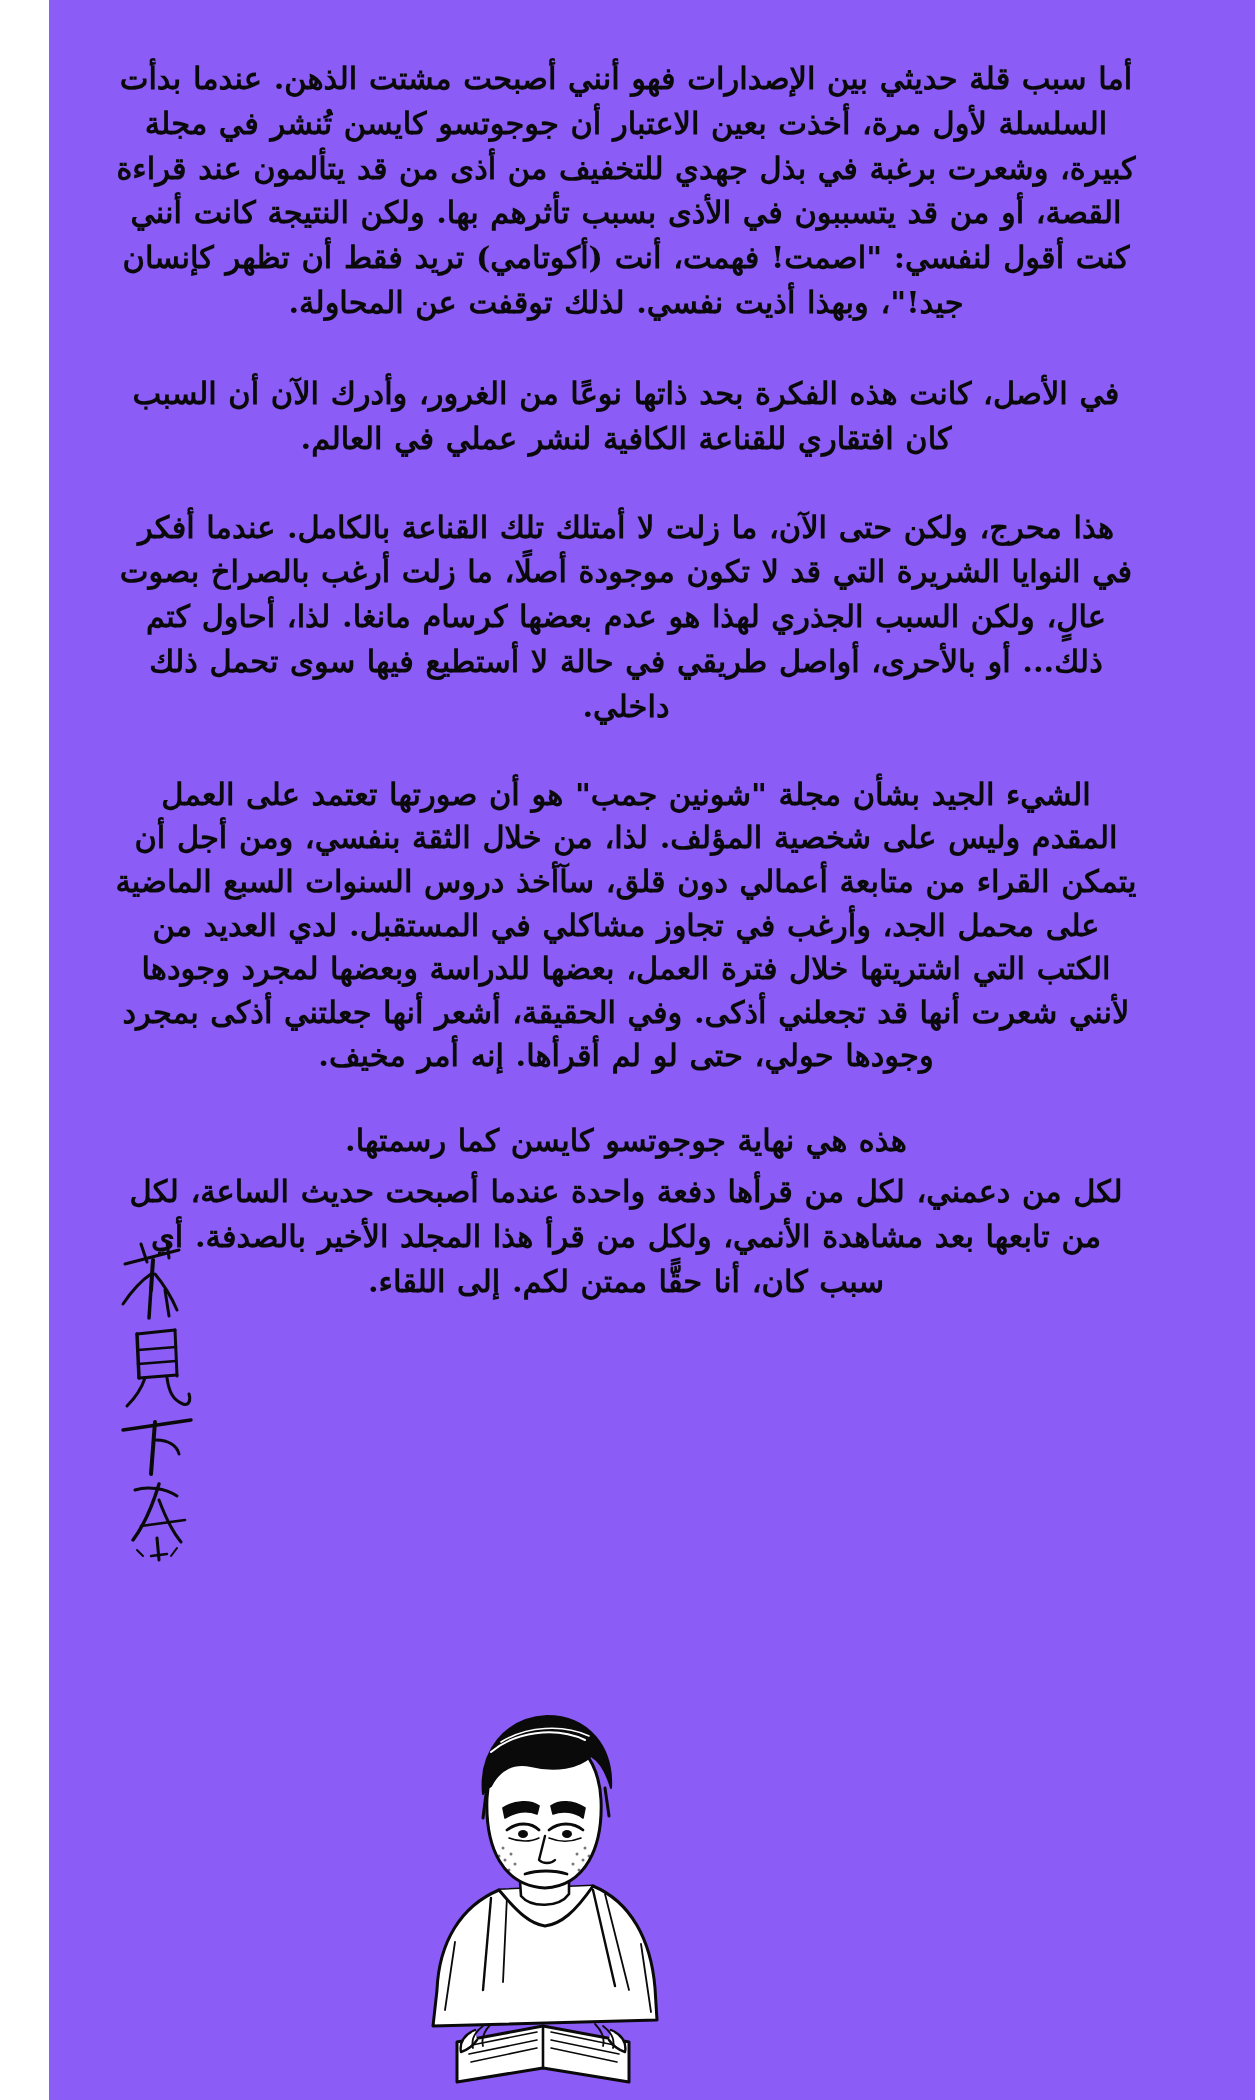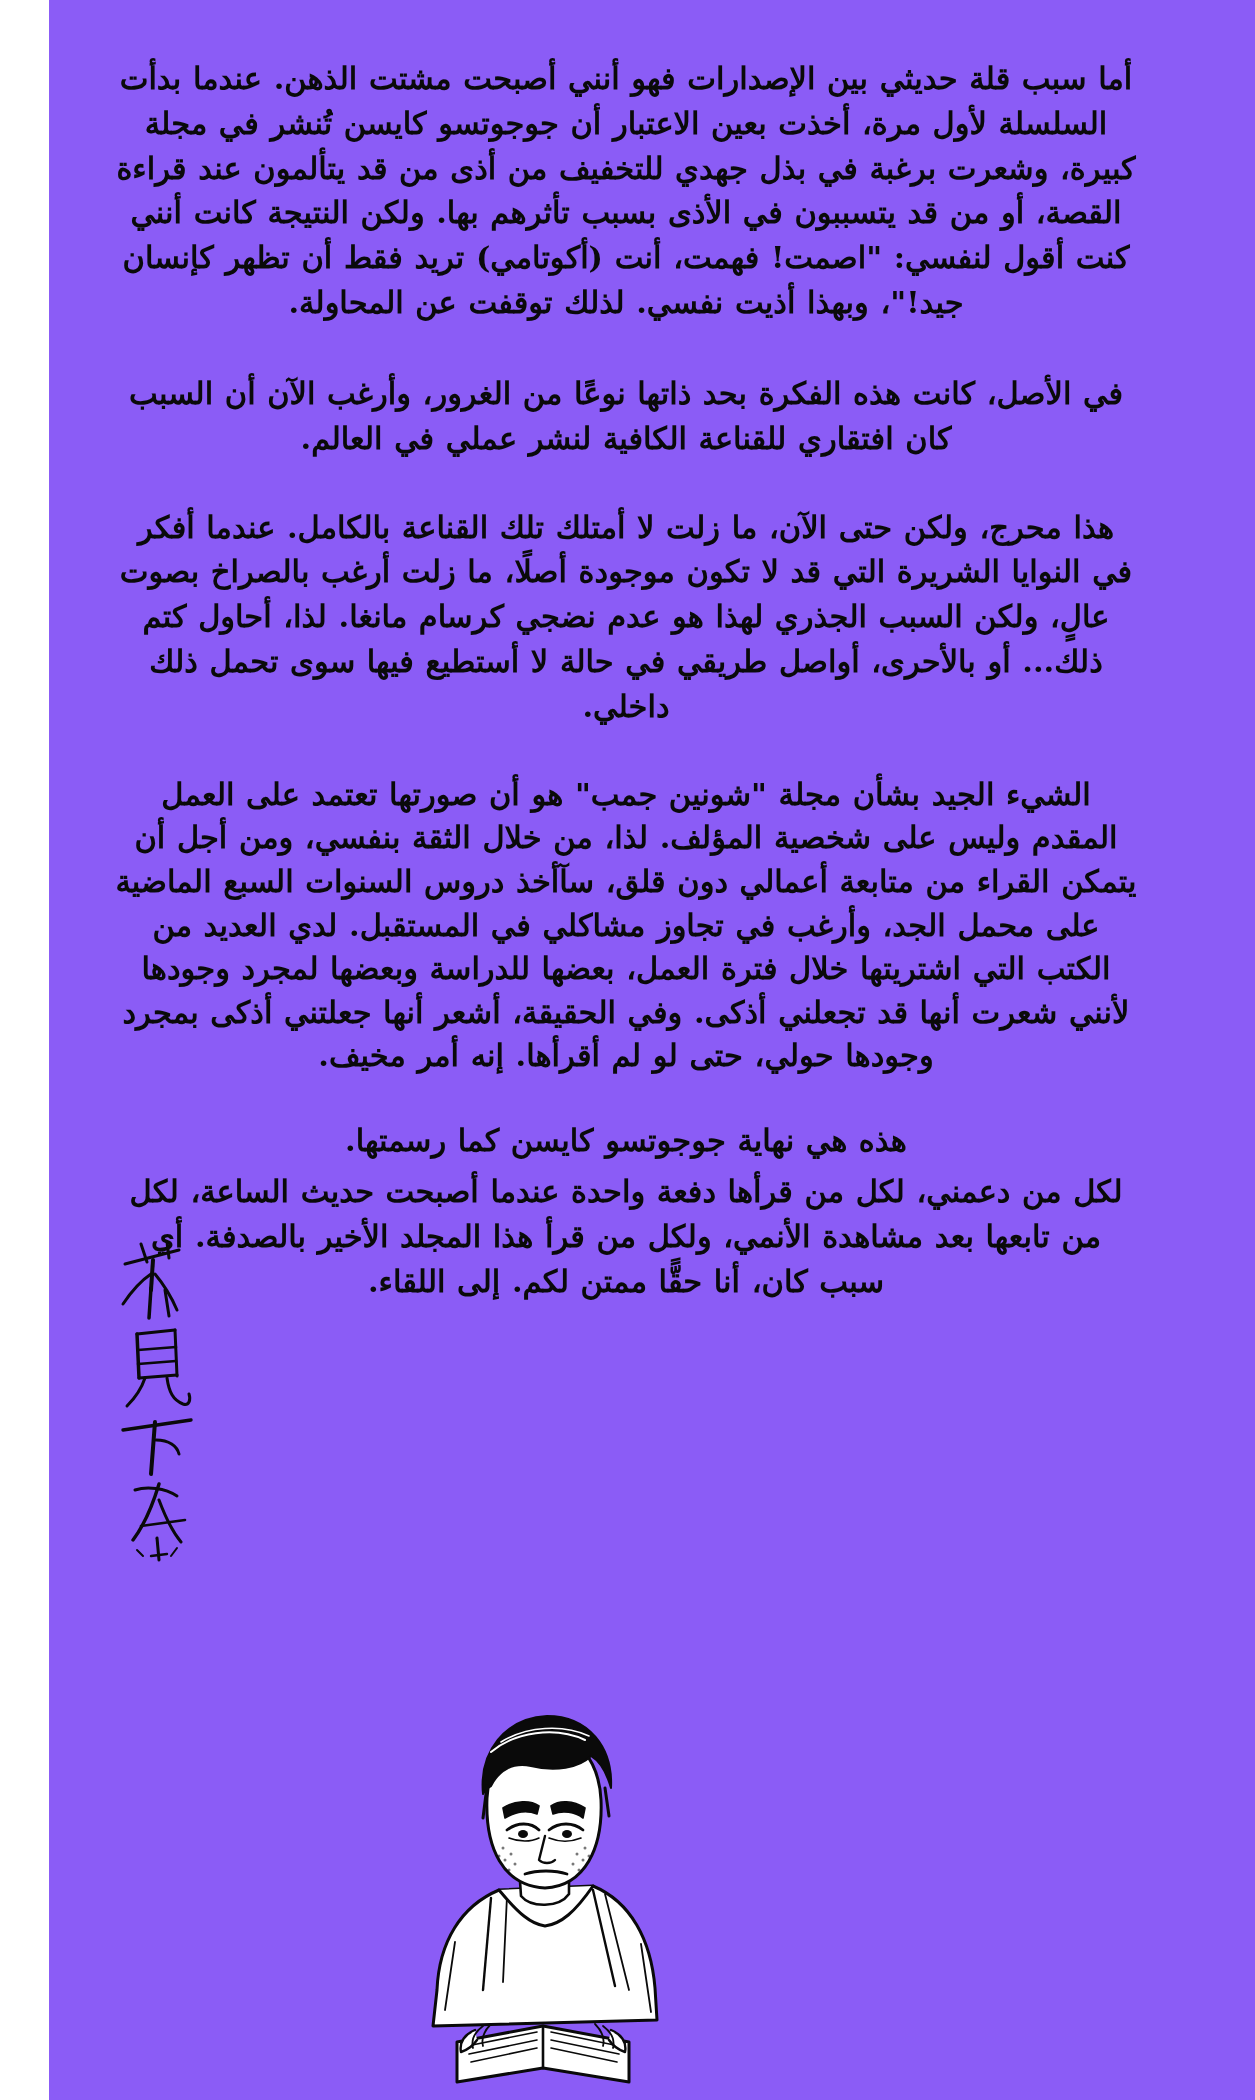--- a/index.html
+++ b/index.html
@@ -69,22 +69,22 @@
   }
   #illustration svg { display: block; width: 100%; height: 100%; }
 </style>
 </head>
 <body>
 
 <div id="page">
 
   <div id="text-column">
     <p class="para p1">أما سبب قلة حديثي بين الإصدارات فهو أنني أصبحت مشتت الذهن. عندما بدأت السلسلة لأول مرة، أخذت بعين الاعتبار أن جوجوتسو كايسن تُنشر في مجلة كبيرة، وشعرت برغبة في بذل جهدي للتخفيف من أذى من قد يتألمون عند قراءة القصة، أو من قد يتسببون في الأذى بسبب تأثرهم بها. ولكن النتيجة كانت أنني كنت أقول لنفسي: "اصمت! فهمت، أنت (أكوتامي) تريد فقط أن تظهر كإنسان جيد!"، وبهذا أذيت نفسي. لذلك توقفت عن المحاولة.</p>
-    <p class="para p2">في الأصل، كانت هذه الفكرة بحد ذاتها نوعًا من الغرور، وأرغب الآن أن السبب كان افتقاري للقناعة الكافية لنشر عملي في العالم.</p>
-    <p class="para p3">هذا محرج، ولكن حتى الآن، ما زلت لا أمتلك تلك القناعة بالكامل. عندما أفكر في النوايا الشريرة التي قد لا تكون موجودة أصلًا، ما زلت أرغب بالصراخ بصوت عالٍ، ولكن السبب الجذري لهذا هو عدم نضجي كرسام مانغا. لذا، أحاول كتم ذلك... أو بالأحرى، أواصل طريقي في حالة لا أستطيع فيها سوى تحمل ذلك داخلي.</p>
+    <p class="para p2">في الأصل، كانت هذه الفكرة بحد ذاتها نوعًا من الغرور، وأدرك الآن أن السبب كان افتقاري للقناعة الكافية لنشر عملي في العالم.</p>
+    <p class="para p3">هذا محرج، ولكن حتى الآن، ما زلت لا أمتلك تلك القناعة بالكامل. عندما أفكر في النوايا الشريرة التي قد لا تكون موجودة أصلًا، ما زلت أرغب بالصراخ بصوت عالٍ، ولكن السبب الجذري لهذا هو عدم بعضها كرسام مانغا. لذا، أحاول كتم ذلك... أو بالأحرى، أواصل طريقي في حالة لا أستطيع فيها سوى تحمل ذلك داخلي.</p>
     <p class="para p4 tight">الشيء الجيد بشأن مجلة "شونين جمب" هو أن صورتها تعتمد على العمل المقدم وليس على شخصية المؤلف. لذا، من خلال الثقة بنفسي، ومن أجل أن يتمكن القراء من متابعة أعمالي دون قلق، سآأخذ دروس السنوات السبع الماضية على محمل الجد، وأرغب في تجاوز مشاكلي في المستقبل. لدي العديد من الكتب التي اشتريتها خلال فترة العمل، بعضها للدراسة وبعضها لمجرد وجودها لأنني شعرت أنها قد تجعلني أذكى. وفي الحقيقة، أشعر أنها جعلتني أذكى بمجرد وجودها حولي، حتى لو لم أقرأها. إنه أمر مخيف.</p>
     <p class="para p5">هذه هي نهاية جوجوتسو كايسن كما رسمتها.</p>
     <p class="para p6">لكل من دعمني، لكل من قرأها دفعة واحدة عندما أصبحت حديث الساعة، لكل من تابعها بعد مشاهدة الأنمي، ولكل من قرأ هذا المجلد الأخير بالصدفة. أي سبب كان، أنا حقًّا ممتن لكم. إلى اللقاء.</p>
   </div>
 
   <div id="signature">
     <svg viewBox="0 0 118 330" xmlns="http://www.w3.org/2000/svg" aria-hidden="true">
       <g fill="none" stroke="#0a0a0a" stroke-linecap="round" stroke-linejoin="round">
 
         <path d="M18 26 L72 12" stroke-width="3"></path>

